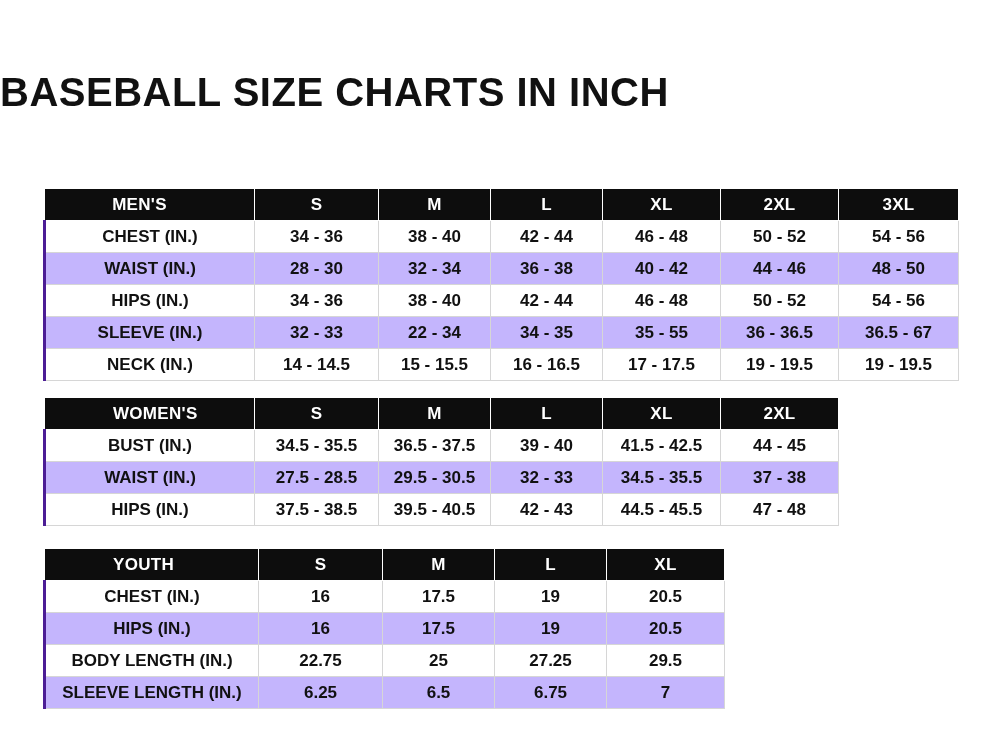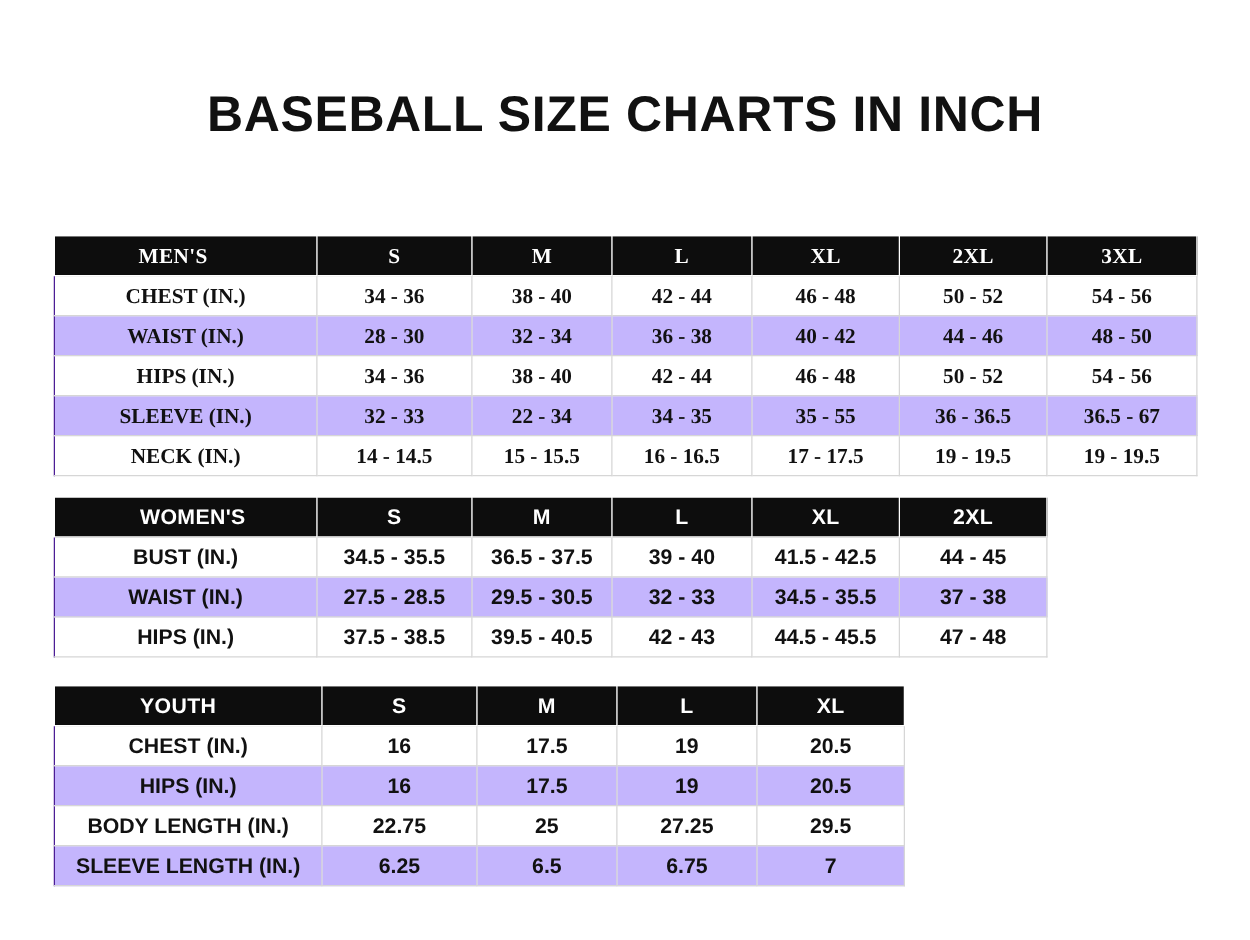--- a/index.html
+++ b/index.html
@@ -19,21 +19,20 @@
     width: 1000px;
     height: 752px;
     position: relative;
     background: #ffffff;
   }
   .title {
     position: absolute;
     top: 70px;
     left: 0;
     width: 1000px;
-    text-align: center;
     font-size: 40px;
     font-weight: bold;
     letter-spacing: 0.5px;
     color: #111111;
   }
 
   .chart {
     position: absolute;
     border-collapse: collapse;
     table-layout: fixed;
@@ -68,29 +67,28 @@
   .chart tbody tr.odd td {
     background: #ffffff;
   }
   .chart tbody tr.even td {
     background: #c4b5fd;
   }
   .chart tbody td {
     border: 1px solid #d6d6d6;
   }
   .chart tbody tr td:first-child {
-    border-left: 1px solid #4c1d95;
+    border-left: 3px solid #4c1d95;
   }
 
   
   #mens-chart {
     top: 188px;
     left: 43px;
     width: 914px;
-    font-family: Liberation Serif, serif;
   }
   #mens-chart col.c0 { width: 210px; }
   #mens-chart col.c1 { width: 124px; }
   #mens-chart col.c2 { width: 112px; }
   #mens-chart col.c3 { width: 112px; }
   #mens-chart col.c4 { width: 118px; }
   #mens-chart col.c5 { width: 118px; }
   #mens-chart col.c6 { width: 120px; }
 
   

